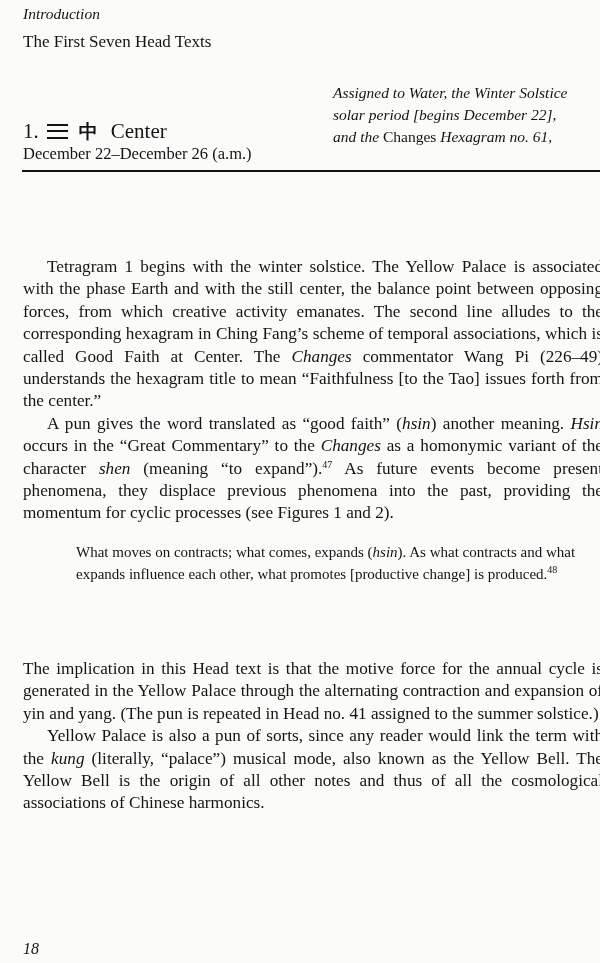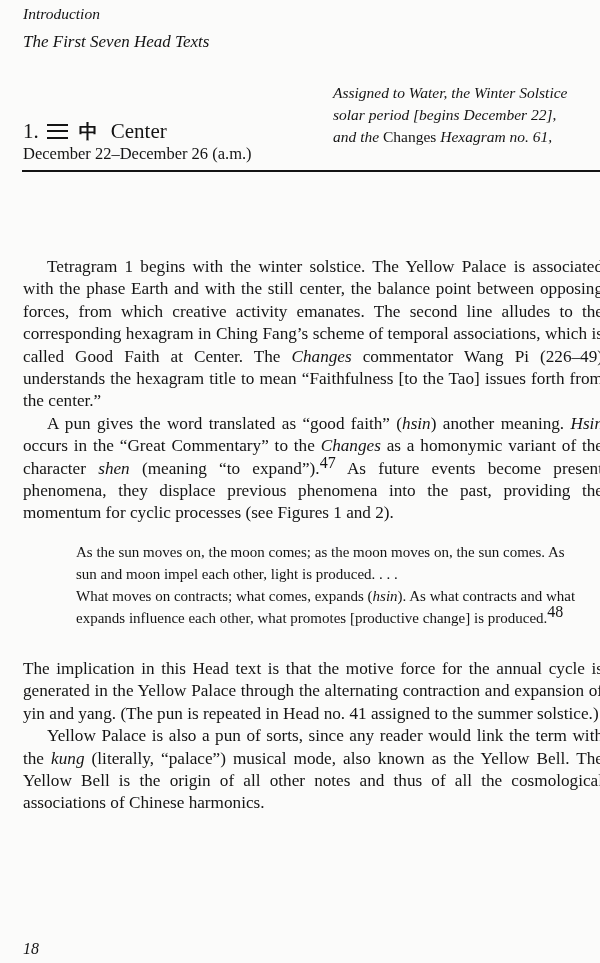--- a/index.html
+++ b/index.html
@@ -3,36 +3,36 @@
 <meta charset="utf-8">
 <style>
   html, body { margin: 0; padding: 0; }
   body {
     width: 600px; height: 963px; background: #fbfbfa; overflow: hidden;
     font-family: "Liberation Serif", "DejaVu Serif", serif; color: #141414;
     position: relative;
   }
   .page { position: absolute; left: 12px; top: 0; width: 600px; height: 963px; }
   .running-head { position: absolute; left: 11px; top: 4px; font-style: italic; font-size: 15.5px; line-height: 20px; }
-  .section-title { position: absolute; left: 11px; top: 31px; font-style: italic; font-size: 17px; line-height: 22px; }
+  .section-title { position: absolute; left: 11px; top: 31px; font-size: 17px; line-height: 22px; }
   .head-left { position: absolute; left: 11px; top: 118px; }
   .head-num-line { font-size: 21px; line-height: 26px; display: flex; align-items: center; }
   .tetragram { display: inline-flex; flex-direction: column; justify-content: space-between; width: 21px; height: 15px; margin: 0 11px 0 8px; }
   .tetragram .line { height: 2px; background: #141414; }
   .cjk { font-family: "DejaVu Sans", sans-serif; font-size: 19px; margin-right: 13px; font-weight: bold; }
   .head-date { font-size: 16.5px; line-height: 20px; margin-top: 0px; }
   .head-right { position: absolute; left: 321px; top: 82px; width: 275px; font-style: italic; font-size: 15.5px; line-height: 22px; }
   .head-right .roman { font-style: normal; }
   .rule { position: absolute; left: 10px; top: 170px; width: 580px; height: 2px; background: #141414; }
   .body { position: absolute; left: 11px; width: 580px; font-size: 17.2px; line-height: 22.4px; text-align: justify; }
   .body p { margin: 0; }
   .indent { text-indent: 24px; }
   .quote { position: absolute; left: 64px; width: 510px; font-size: 15px; line-height: 22px; }
   .quote p { margin: 0; }
-  sup { font-size: 16px; line-height: 0; vertical-align: 6px; }
+  sup { font-size: 10px; line-height: 0; vertical-align: 6px; }
   .page-num { position: absolute; left: 11px; top: 940px; font-style: italic; font-size: 16px; }
 </style>
 </head>
 <body>
 
 <div class="page">
   <div class="running-head">Introduction</div>
   <div class="section-title">The First Seven Head Texts</div>
 
   <div class="head-left">
@@ -57,21 +57,20 @@
 
   <div class="rule"></div>
 
 
   <div class="body" style="top:256px;">
     <p class="indent"><span>Tetragram 1 begins with the winter solstice. The Yellow Palace is associated with the phase Earth and with the still center, the balance point between opposing forces, from which creative activity emanates. The second line alludes to the corresponding hexagram in Ching Fang’s scheme of temporal associations, which is called Good Faith at Center. The </span><i>Changes</i><span> commentator Wang Pi (226–49) understands the hexagram title to mean “Faithfulness [to the Tao] issues forth from the center.”</span></p>
     <p class="indent"><span>A pun gives the word translated as “good faith” (</span><i>hsin</i><span>) another meaning. </span><i>Hsin</i><span> occurs in the “Great Commentary” to the </span><i>Changes</i><span> as a homonymic variant of the character </span><i>shen</i><span> (meaning “to expand”).</span><sup>47</sup><span> As future events become present phenomena, they displace previous phenomena into the past, providing the momentum for cyclic processes (see Figures 1 and 2).</span></p>
   </div>
 
   <div class="quote" style="top:541px;">
-    <p>As the sun moves on, the moon comes; as the moon moves on, the sun comes. As sun and moon impel each other, light is produced. . . .</p>
     <p><span>What moves on contracts; what comes, expands (</span><i>hsin</i><span>). As what contracts and what expands influence each other, what promotes [productive change] is produced.</span><sup>48</sup></p>
   </div>
 
   <div class="body" style="top:658px;">
     <p>The implication in this Head text is that the motive force for the annual cycle is generated in the Yellow Palace through the alternating contraction and expansion of yin and yang. (The pun is repeated in Head no. 41 assigned to the summer solstice.)</p>
     <p class="indent"><span>Yellow Palace is also a pun of sorts, since any reader would link the term with the </span><i>kung</i><span> (literally, “palace”) musical mode, also known as the Yellow Bell. The Yellow Bell is the origin of all other notes and thus of all the cosmological associations of Chinese harmonics.</span></p>
   </div>
 
   <div class="page-num">18</div>
 </div>

